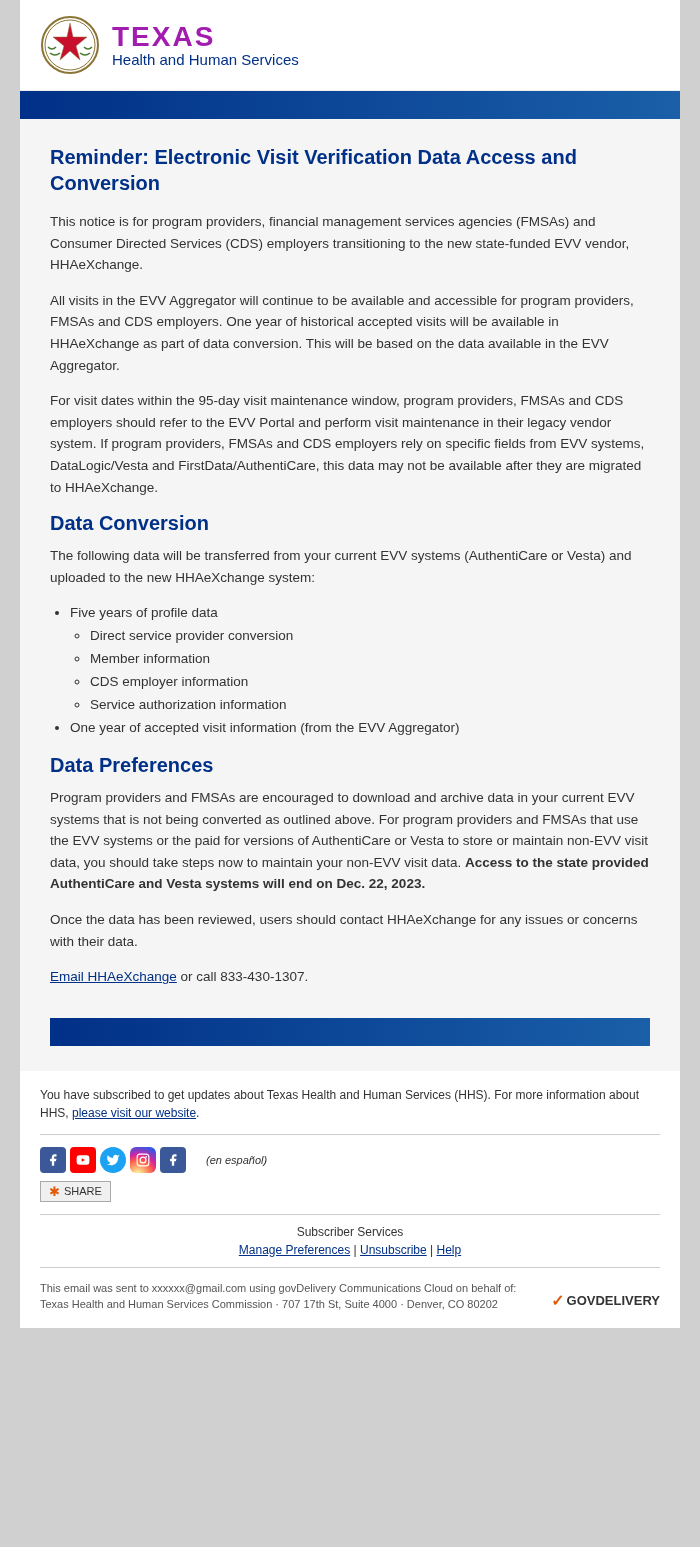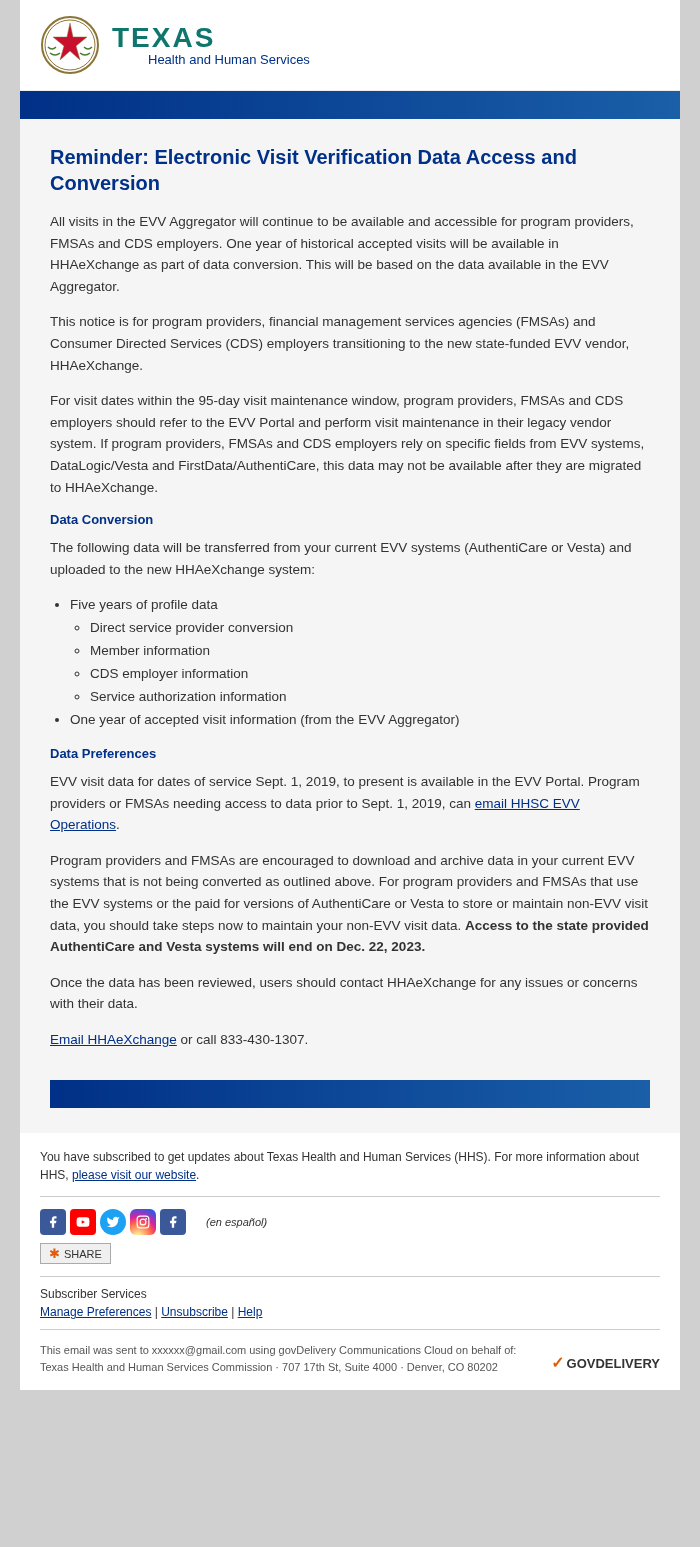--- a/index.html
+++ b/index.html
@@ -34,29 +34,28 @@
       width: 60px;
       height: 60px;
     }
     .logo-text-block {
       display: flex;
       flex-direction: column;
     }
     .logo-texas {
       font-size: 28px;
       font-weight: bold;
-      color: #0f766e;
+      color: #a21caf;
       letter-spacing: 2px;
       line-height: 1;
     }
     .logo-hhs {
-      font-size: 13px;
+      font-size: 15px;
       color: #003087;
       font-weight: normal;
-      margin-left: 36px;
     }
     
     .blue-banner {
       background: linear-gradient(to right, #003087, #1a5fa8);
       height: 28px;
     }
     
     .main-content {
       background: #f5f5f5;
       padding: 25px 30px;
@@ -68,21 +67,21 @@
       margin-bottom: 15px;
       line-height: 1.3;
     }
     .body-text {
       font-size: 13.5px;
       line-height: 1.6;
       color: #333;
       margin-bottom: 14px;
     }
     .section-heading {
-      font-size: 13px;
+      font-size: 20px;
       font-weight: bold;
       color: #003087;
       margin-bottom: 10px;
       margin-top: 5px;
     }
     .bullet-list {
       margin-left: 20px;
       margin-bottom: 14px;
     }
     .bullet-list li {
@@ -171,20 +170,21 @@
       cursor: pointer;
       gap: 4px;
     }
     .share-icon {
       color: #e05c0a;
       font-size: 13px;
     }
     .subscriber-section {
       padding: 10px 0;
       border-bottom: 1px solid #ccc;
+      text-align: center;
     }
     .subscriber-title {
       font-size: 12px;
       font-weight: normal;
       margin-bottom: 4px;
     }
     .subscriber-links {
       font-size: 12px;
     }
     .footer-bottom {
@@ -239,46 +239,42 @@
           <span class="logo-hhs">Health and Human Services</span>
         </div>
       </div>
     </div>
 
     <div class="blue-banner"></div>
 
     <div class="main-content">
       <h1 class="page-title">Reminder: Electronic Visit Verification Data Access and Conversion</h1>
 
+      <p class="body-text">This notice is for program providers, financial management services agencies (FMSAs) and Consumer Directed Services (CDS) employers transitioning to the new state-funded EVV vendor, HHAeXchange.</p>
       <p class="body-text">All visits in the EVV Aggregator will continue to be available and accessible for program providers, FMSAs and CDS employers. One year of historical accepted visits will be available in HHAeXchange as part of data conversion. This will be based on the data available in the EVV Aggregator.</p>
-      <p class="body-text">This notice is for program providers, financial management services agencies (FMSAs) and Consumer Directed Services (CDS) employers transitioning to the new state-funded EVV vendor, HHAeXchange.</p>
       <p class="body-text">For visit dates within the 95-day visit maintenance window, program providers, FMSAs and CDS employers should refer to the EVV Portal and perform visit maintenance in their legacy vendor system. If program providers, FMSAs and CDS employers rely on specific fields from EVV systems, DataLogic/Vesta and FirstData/AuthentiCare, this data may not be available after they are migrated to HHAeXchange.</p>
 
       <h2 class="section-heading">Data Conversion</h2>
       <p class="body-text">The following data will be transferred from your current EVV systems (AuthentiCare or Vesta) and uploaded to the new HHAeXchange system:</p>
 
       <ul class="bullet-list">
         <li>
           <span>Five years of profile data</span>
           <ul class="sub-list">
             <li>Direct service provider conversion</li>
             <li>Member information</li>
             <li>CDS employer information</li>
             <li>Service authorization information</li>
           </ul>
         </li>
         <li>One year of accepted visit information (from the EVV Aggregator)</li>
       </ul>
 
       <h2 class="section-heading">Data Preferences</h2>
 
-      <p class="body-text">
-        <span>EVV visit data for dates of service Sept. 1, 2019, to present is available in the EVV Portal. Program providers or FMSAs needing access to data prior to Sept. 1, 2019, can</span>
-        <a class="link">email HHSC EVV Operations</a><span>.</span>
-      </p>
 
       <p class="body-text">
         <span>Program providers and FMSAs are encouraged to download and archive data in your current EVV systems that is not being converted as outlined above. For program providers and FMSAs that use the EVV systems or the paid for versions of AuthentiCare or Vesta to store or maintain non-EVV visit data, you should take steps now to maintain your non-EVV visit data.</span>
         <strong class="bold-text">Access to the state provided AuthentiCare and Vesta systems will end on Dec. 22, 2023.</strong>
       </p>
 
       <p class="body-text">Once the data has been reviewed, users should contact HHAeXchange for any issues or concerns with their data.</p>
 
       <p class="body-text">
         <a class="link">Email HHAeXchange</a><span> or call 833-430-1307.</span>

